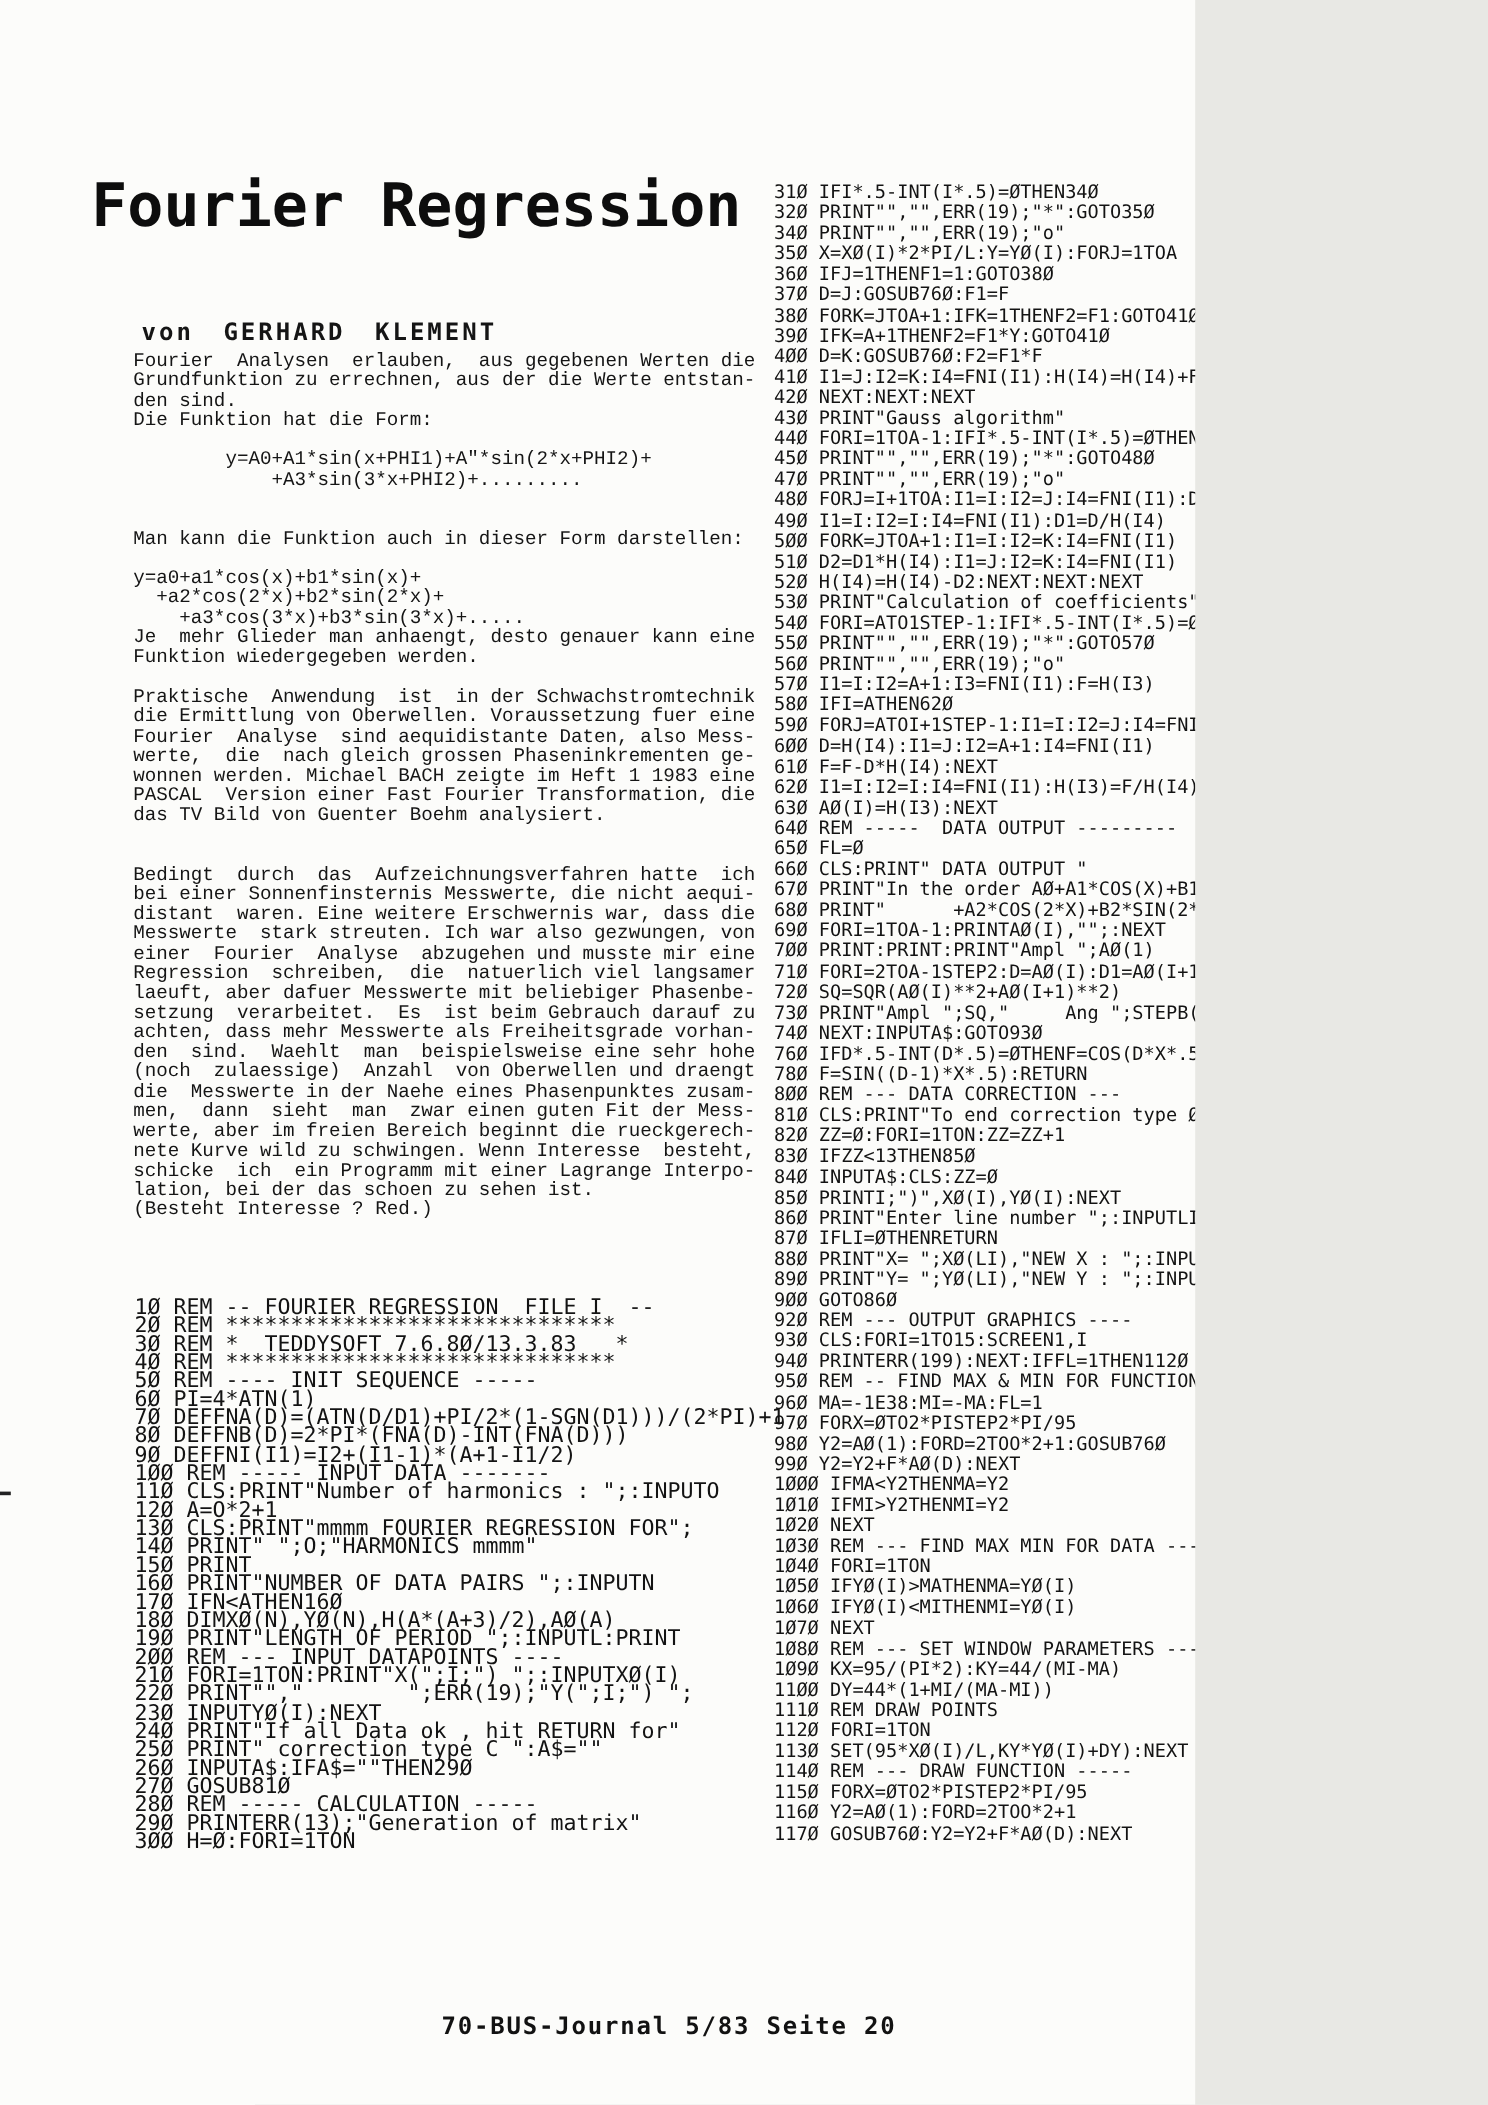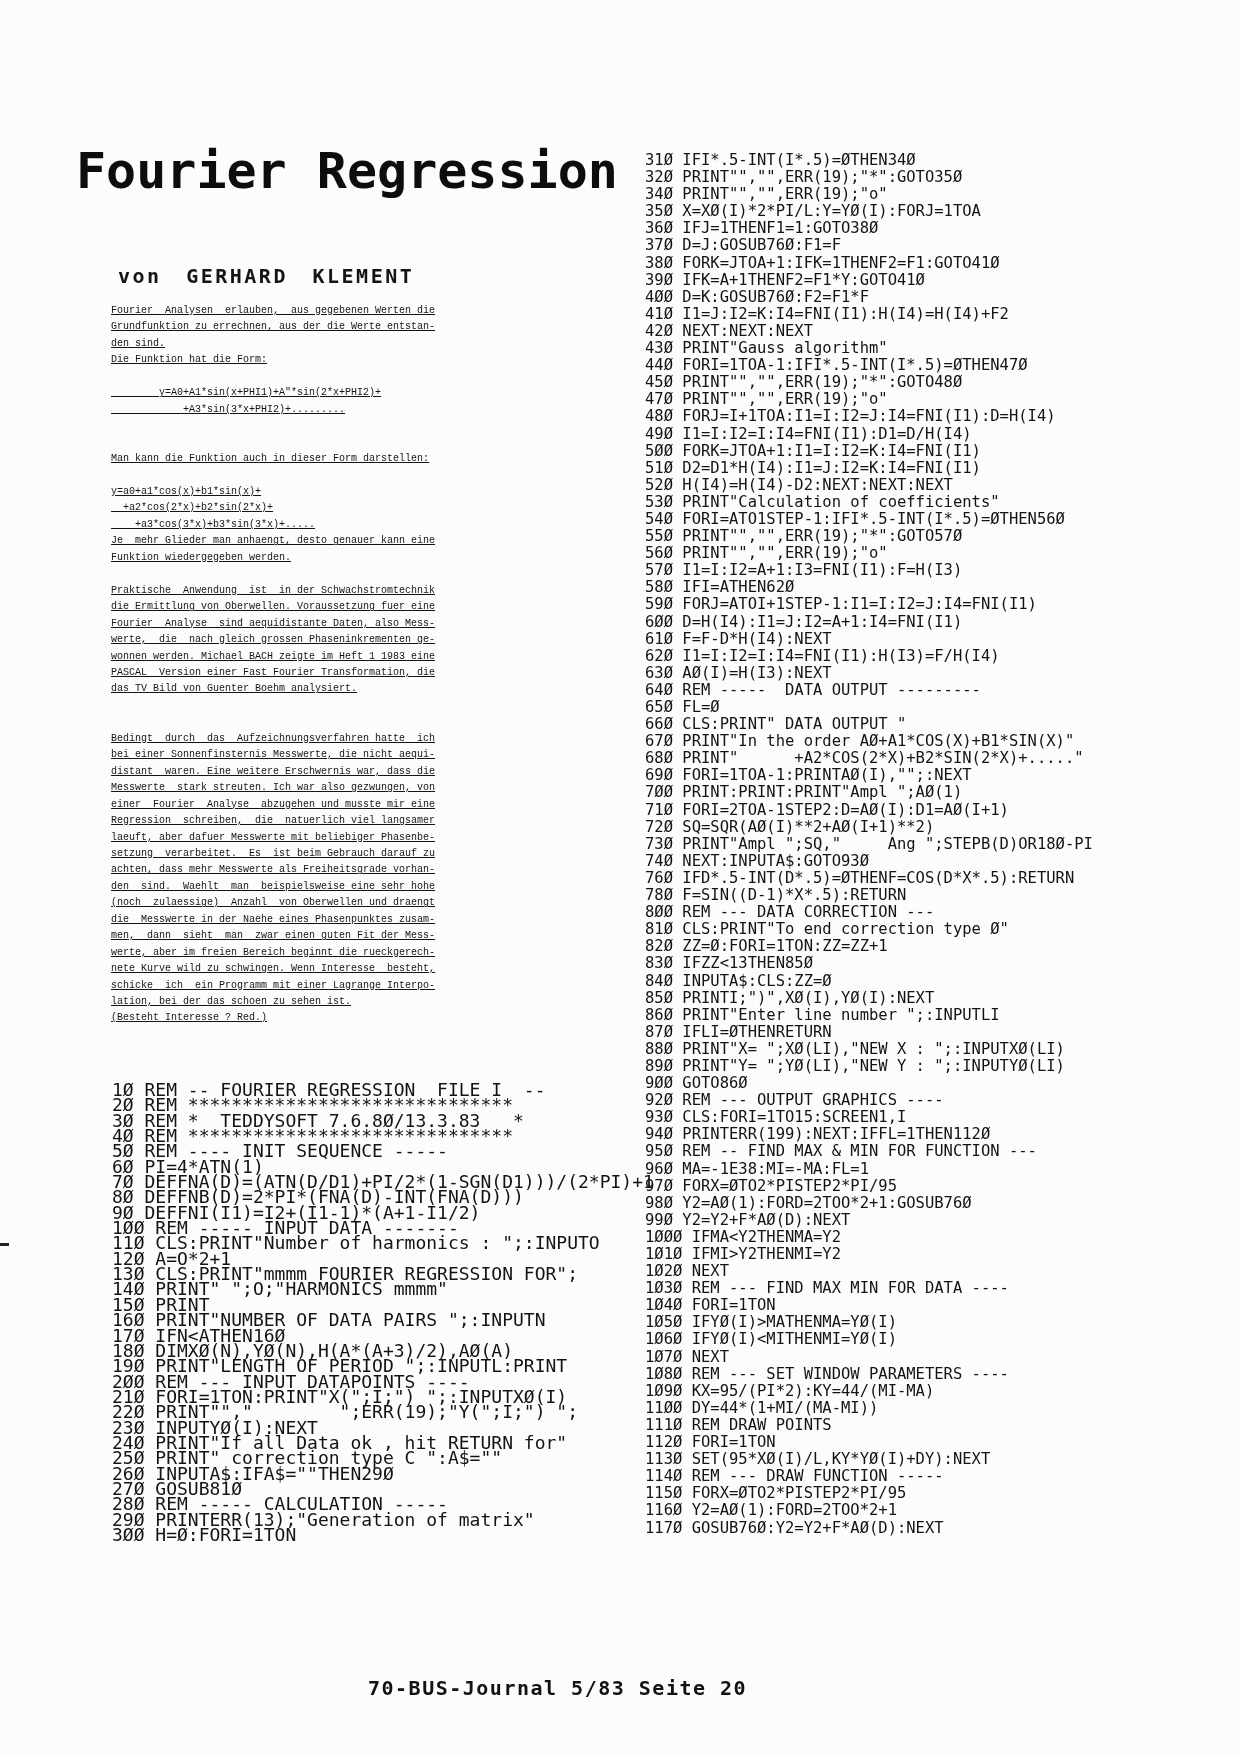--- a/index.html
+++ b/index.html
@@ -1,18 +1,18 @@
 <!DOCTYPE html>
 <html><head>
 <meta charset="utf-8">
 <style>
   html,body{margin:0;padding:0;background:#e8e8e4;}
   .page{
     position:relative;
-    width:1240px;height:1754px;
+    width:996px;height:1754px;
     background:#fcfcfa;
     color:#141414;
     overflow:hidden;
     font-family:"Liberation Mono", monospace;
   }
   .title{
     position:absolute;left:76px;top:146px;
     font-family:"DejaVu Sans Mono", monospace;
     font-weight:bold;font-size:50px;line-height:1;
     letter-spacing:0px;color:#0d0d0d;
@@ -20,25 +20,24 @@
   }
   .byline{
     position:absolute;left:118px;top:266px;
     font-family:"DejaVu Sans Mono", monospace;
     font-weight:bold;font-size:20px;line-height:1;
     letter-spacing:2.5px;word-spacing:10px;color:#151515;
     white-space:nowrap;
   }
   pre{margin:0;white-space:pre;}
   .article{
-    position:absolute;left:111px;top:303px;
+    position:absolute;left:111px;top:293px;
     font-family:"Liberation Mono", monospace;
-    font-size:10px;line-height:16.45px;
+    font-size:16px;line-height:16.45px;
     color:#151515;
-    text-decoration:underline;
   }
   .code-left{
     position:absolute;left:112px;top:1082px;
     font-family:"DejaVu Sans Mono", monospace;
     font-size:18px;line-height:15.35px;
     color:#131313;
   }
   .code-right{
     position:absolute;left:645px;top:152px;
     font-family:"DejaVu Sans Mono", monospace;

